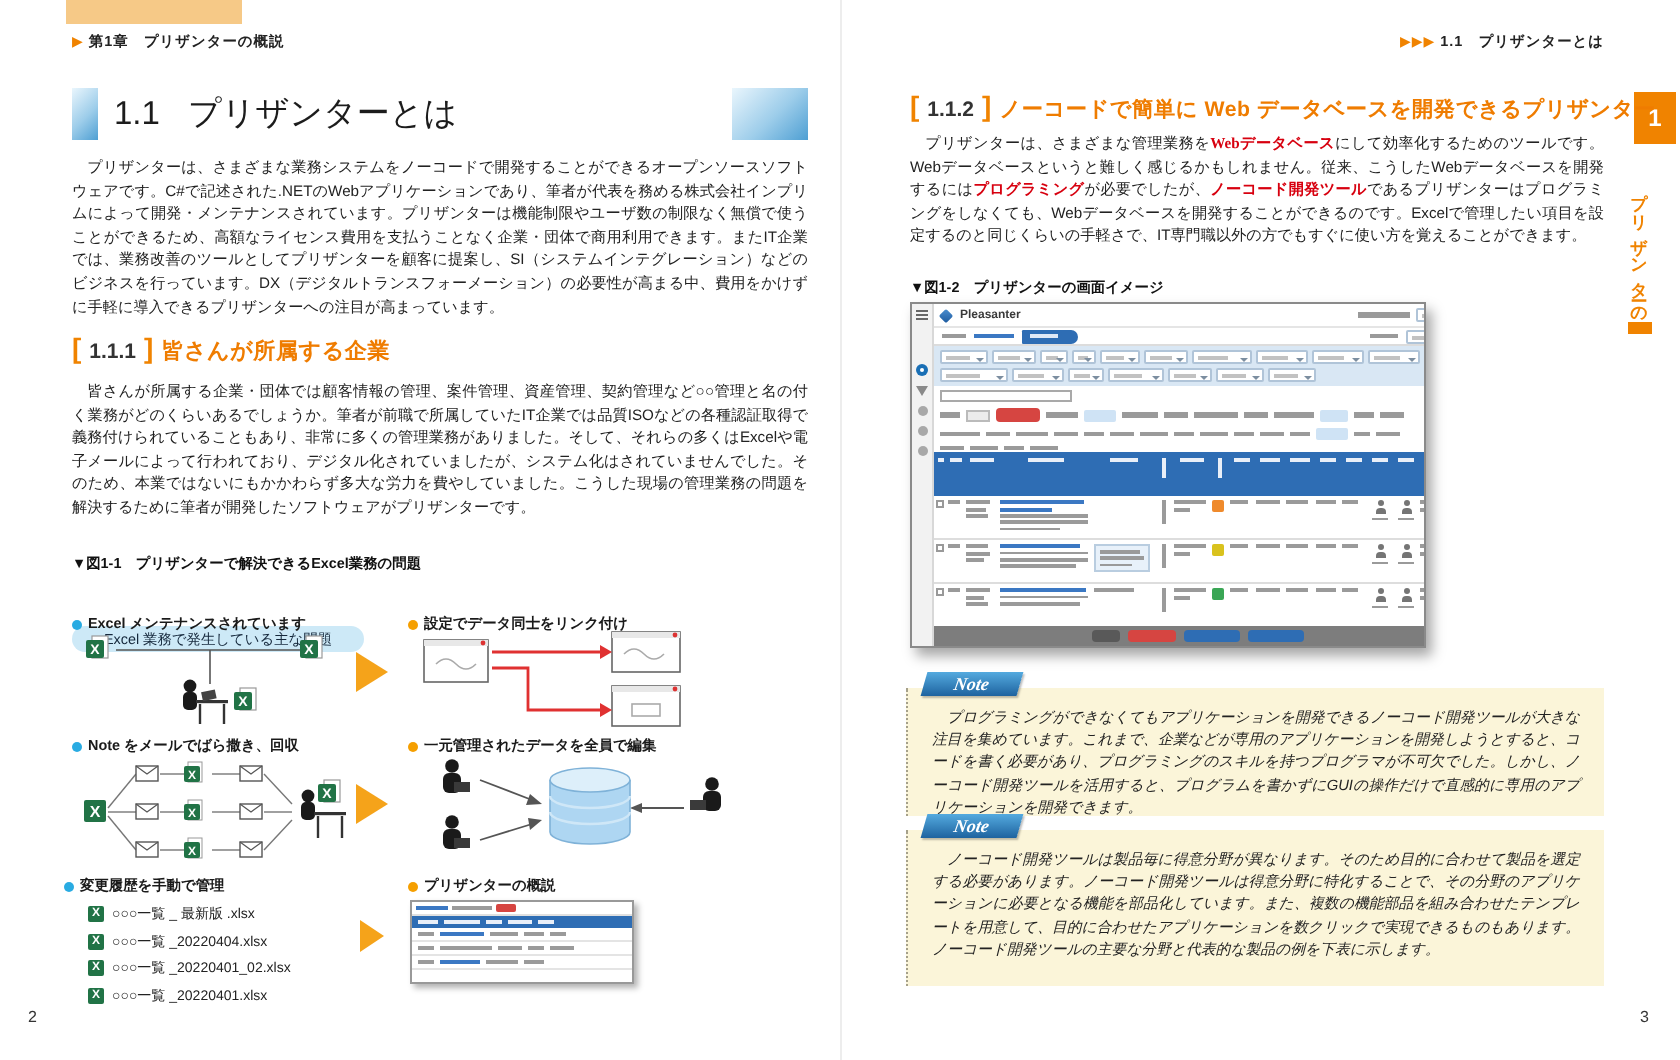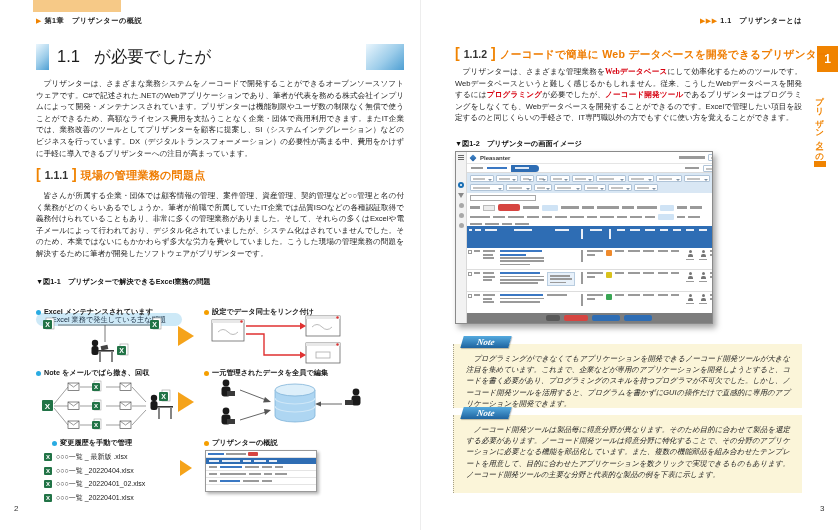--- a/index.html
+++ b/index.html
@@ -131,31 +131,31 @@
 
   <div class="abs runhead" style="left:36px; top:16px;">
     <span class="tri-o">▶</span>
     <span>第1章　プリザンターの概説</span>
   </div>
 
   <div class="abs sec-titlebar">
     <div class="gl grad-block"></div>
     <div class="gr grad-block"></div>
     <div class="sec-title">
-      <b>1.1</b><span>が必要でしたが</span>
+      <b>1.1</b><span>プリザンターとは</span>
     </div>
   </div>
 
   <p class="abs body-text" style="left:36px; top:78px; width:368px;">プリザンターは、さまざまな業務システムをノーコードで開発することができるオープンソースソフトウェアです。C#で記述された.NETのWebアプリケーションであり、筆者が代表を務める株式会社インプリムによって開発・メンテナンスされています。プリザンターは機能制限やユーザ数の制限なく無償で使うことができるため、高額なライセンス費用を支払うことなく企業・団体で商用利用できます。またIT企業では、業務改善のツールとしてプリザンターを顧客に提案し、SI（システムインテグレーション）などのビジネスを行っています。DX（デジタルトランスフォーメーション）の必要性が高まる中、費用をかけずに手軽に導入できるプリザンターへの注目が高まっています。</p>
 
   <div class="abs subhead" style="left:36px; top:166px;">
     <span class="brk">[</span>
       <span class="num">1.1.1</span>
       <span class="brk">]</span>
-    <span class="ttl">現場の管理業務の問題点</span>
+    <span class="ttl">皆さんが所属する企業</span>
   </div>
 
   <p class="abs body-text" style="left:36px; top:190px; width:368px;">皆さんが所属する企業・団体では顧客情報の管理、案件管理、資産管理、契約管理など○○管理と名の付く業務がどのくらいあるでしょうか。筆者が前職で所属していたIT企業では品質ISOなどの各種認証取得で義務付けられていることもあり、非常に多くの管理業務がありました。そして、それらの多くはExcelや電子メールによって行われており、デジタル化されていましたが、システム化はされていませんでした。そのため、本業ではないにもかかわらず多大な労力を費やしていました。こうした現場の管理業務の問題を解決するために筆者が開発したソフトウェアがプリザンターです。</p>
 
   <div class="abs caption" style="left:36px; top:277px;">▼図1-1　プリザンターで解決できるExcel業務の問題</div>
 
   <div class="abs pill pill-blue" style="left:36px; top:290px; width:146px;">Excel 業務で発生している主な問題</div>
 
   <div class="abs bullet" style="left:36px; top:307px;">
     <span class="dot dot-blue"></span>
@@ -291,21 +291,21 @@
     <line x1="134" y1="26" x2="112" y2="26" stroke="#555" stroke-width="0.9"></line>
       <polygon points="113,23.5 107,26 113,28.5" fill="#555"></polygon>
     <path d="M67,12 v26 a20,6 0 0 0 40,0 v-26" fill="#aed6f2" stroke="#7fb2d8" stroke-width="0.8"></path>
     <ellipse cx="87" cy="12" rx="20" ry="6" fill="#ddeffa" stroke="#7fb2d8" stroke-width="0.8"></ellipse>
     <path d="M67,20 a20,6 0 0 0 40,0" fill="none" stroke="#cfe7f7" stroke-width="1.2"></path>
     <path d="M67,28 a20,6 0 0 0 40,0" fill="none" stroke="#cfe7f7" stroke-width="1.2"></path>
   </svg>
 
   <div class="abs big-arrow" style="left:178px; top:392px;"></div>
 
-  <div class="abs bullet" style="left:52px; top:438px;">
+  <div class="abs bullet" style="left:32px; top:438px;">
     <span class="dot dot-blue"></span>
     <span>変更履歴を手動で管理</span>
   </div>
   <div class="abs bullet" style="left:204px; top:438px;">
     <span class="dot dot-orange"></span>
     <span>プリザンターの概説</span>
   </div>
 
   <ul class="abs filelist" style="left:44px; top:452px;">
     <li>

